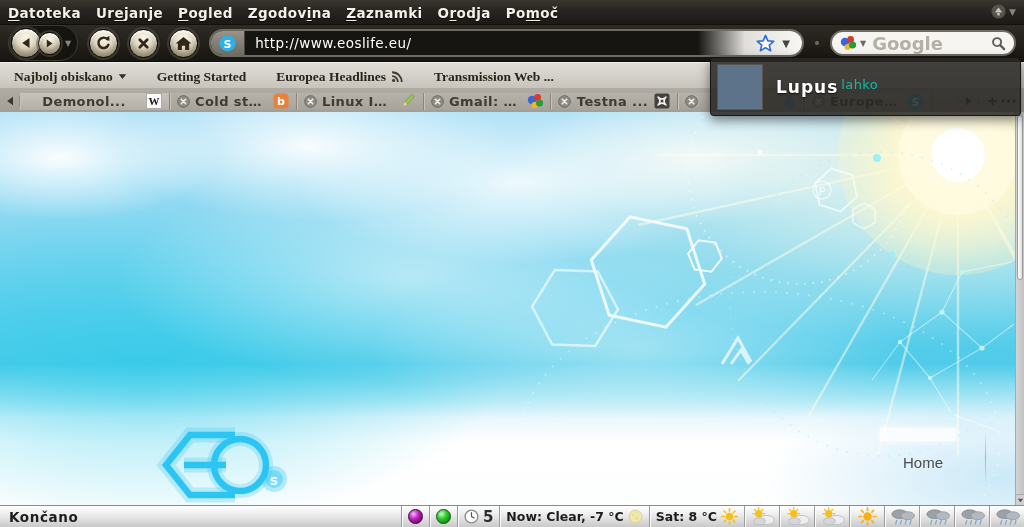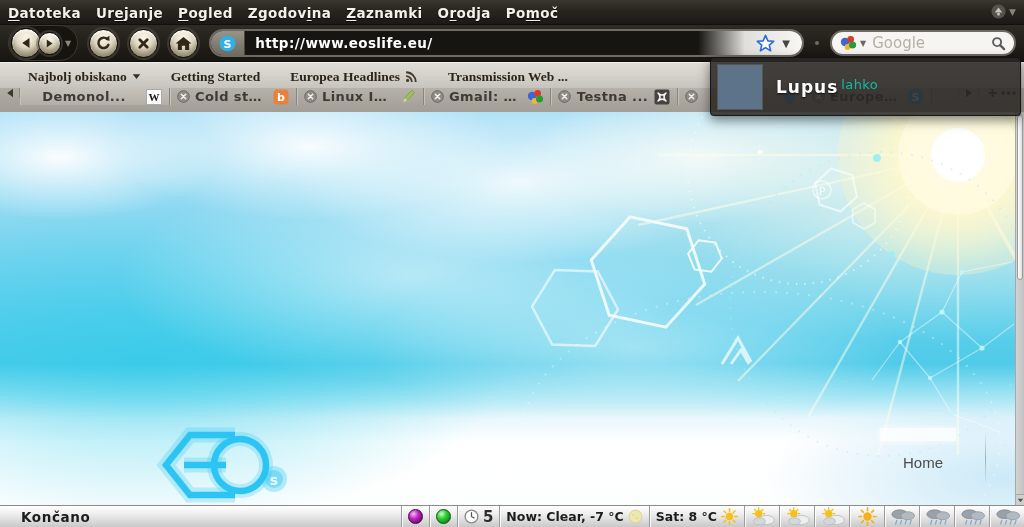--- a/index.html
+++ b/index.html
@@ -30,47 +30,47 @@
   .nav-btn.big{width:30px;height:30px;}
   .nav-btn.small{width:23px;height:23px;margin-left:-3px;}
   .nav-btn.std{width:29px;height:29px;}
   .fwd-caret{color:#8a867c;font-size:8px;margin-left:4px;}
 
   .urlbar{flex:1;height:28px;display:flex;align-items:center;background:#161512;
     border:2px solid #6e6b62;border-radius:15px;overflow:hidden;position:relative;}
   .url-fav{width:34px;height:100%;display:flex;align-items:center;justify-content:center;
     background:linear-gradient(180deg,#98948a,#6e6b61);border-right:1px solid #4a473f;}
   .url-input{flex:1;background:transparent;border:none;outline:none;color:#ffffff;
-    font-family:"DejaVu Sans",sans-serif;font-weight:bold;font-size:13.5px;letter-spacing:.4px;padding:0 10px;}
+    font-family:"DejaVu Sans",sans-serif;font-weight:normal;font-size:13.5px;letter-spacing:.4px;padding:0 10px;}
   .url-right{position:absolute;right:0;top:0;bottom:0;width:104px;display:flex;align-items:center;
     justify-content:flex-end;gap:7px;padding-right:12px;
     background:linear-gradient(90deg,rgba(246,245,241,0) 0%,rgba(246,245,241,.9) 45%,#f8f7f3 100%);}
   .url-caret{color:#45443f;font-size:10px;}
   .splitter-dot{width:4px;height:4px;border-radius:50%;background:#6d6a62;}
 
   .searchbar{width:186px;height:26px;display:flex;align-items:center;background:#f6f5f1;
     border:2px solid #6e6b62;border-radius:14px;padding:0 8px;gap:4px;}
   .sengine-caret{color:#6b6b66;font-size:8px;}
   .search-input{flex:1;min-width:0;border:none;outline:none;background:transparent;
-    font-family:"DejaVu Sans",sans-serif;font-weight:normal;font-size:15px;color:#a16207;}
+    font-family:"DejaVu Sans",sans-serif;font-weight:bold;font-size:18px;color:#a16207;}
   .search-input::placeholder{color:#b4b0a5;}
 
   
   .bookmarksbar{position:absolute;top:62px;left:0;right:0;height:30px;
     background:linear-gradient(180deg,#e1ded7 0%,#d2cfc8 55%,#c3c0b9 100%);
     border-bottom:1px solid #8f8b83;box-shadow:inset 0 1px 0 #f2f0ec;
-    display:flex;align-items:center;padding-left:28px;}
+    display:flex;align-items:center;padding-left:14px;}
   .bm-item{display:flex;align-items:center;gap:5px;margin-right:30px;cursor:pointer;}
   .bm-label{font-family:"Liberation Serif","DejaVu Serif",serif;font-weight:bold;
     font-size:13.5px;color:#2b2419;}
 
   
   .tabbar{position:absolute;top:88px;left:0;right:0;height:27px;
     background:linear-gradient(180deg,#b0aca4 0%,#a19d95 100%);
-    border-bottom:1px solid #403d36;display:flex;align-items:flex-start;}
+    border-bottom:1px solid #403d36;display:flex;align-items:center;}
   .tab-scroll{width:20px;display:flex;align-items:center;justify-content:center;
     border-right:1px solid #8f8b83;cursor:pointer;}
   .tab-scroll.right{border-left:1px solid #8f8b83;border-right:none;}
   .tab-list-btn{width:46px;display:flex;align-items:center;justify-content:center;
     border-left:1px solid #8f8b83;cursor:pointer;}
   .tabs{display:flex;flex:1;overflow:hidden;}
   .tab{width:127px;flex:0 0 auto;display:flex;align-items:center;gap:5px;padding:0 7px;
     border-right:1px solid #8a867e;box-shadow:inset 1px 0 0 #c6c2ba;cursor:pointer;
     background:linear-gradient(180deg,#b6b2aa 0%,#a7a39b 100%);}
   .tab.active{width:150px;background:linear-gradient(180deg,#c7c3bb 0%,#b3afa7 100%);}
@@ -122,21 +122,21 @@
   .popup-text{display:flex;flex-direction:row;gap:3px;min-width:0;}
   .popup-title{color:#ffffff;font-size:17px;font-weight:bold;letter-spacing:1px;
     text-shadow:0 1px 2px rgba(0,0,0,.8);}
   .popup-msg{color:#14b8a6;font-size:13px;letter-spacing:.4px;}
 
   
   .statusbar{position:absolute;left:0;right:0;bottom:0;height:22px;
     background:linear-gradient(180deg,#ffffff 0%,#ededed 40%,#c9c9c9 100%);
     border-top:1px solid #8b8b8b;display:flex;align-items:stretch;color:#1c1c1c;}
   .status-text{flex:1;display:flex;align-items:center;padding-left:9px;
-    font-size:13.5px;font-weight:bold;letter-spacing:.6px;margin-left:12px;}
+    font-size:13.5px;font-weight:bold;letter-spacing:.6px;}
   .status-right{display:flex;align-items:stretch;}
   .scell{display:flex;align-items:center;justify-content:center;gap:4px;padding:0 6px;
     border-left:1px solid #9b9b9b;box-shadow:inset 1px 0 0 rgba(255,255,255,.85);
     font-size:12.5px;font-weight:bold;white-space:nowrap;}
   .orb{width:15px;height:15px;border-radius:50%;display:inline-block;}
   .orb.purple{background:radial-gradient(circle at 35% 30%,#f0a8f0 5%,#c123c1 40%,#5c045c 90%);border:1px solid #3c033c;}
   .orb.green{background:radial-gradient(circle at 35% 30%,#b8f8b8 5%,#2ecc2e 40%,#0b7a0b 90%);border:1px solid #075207;}
   .clock-num{font-size:15px;font-weight:bold;color:#2c2c2c;}
   .forecast{display:flex;align-items:stretch;}
   .fcell{width:35px;display:flex;align-items:center;justify-content:center;

